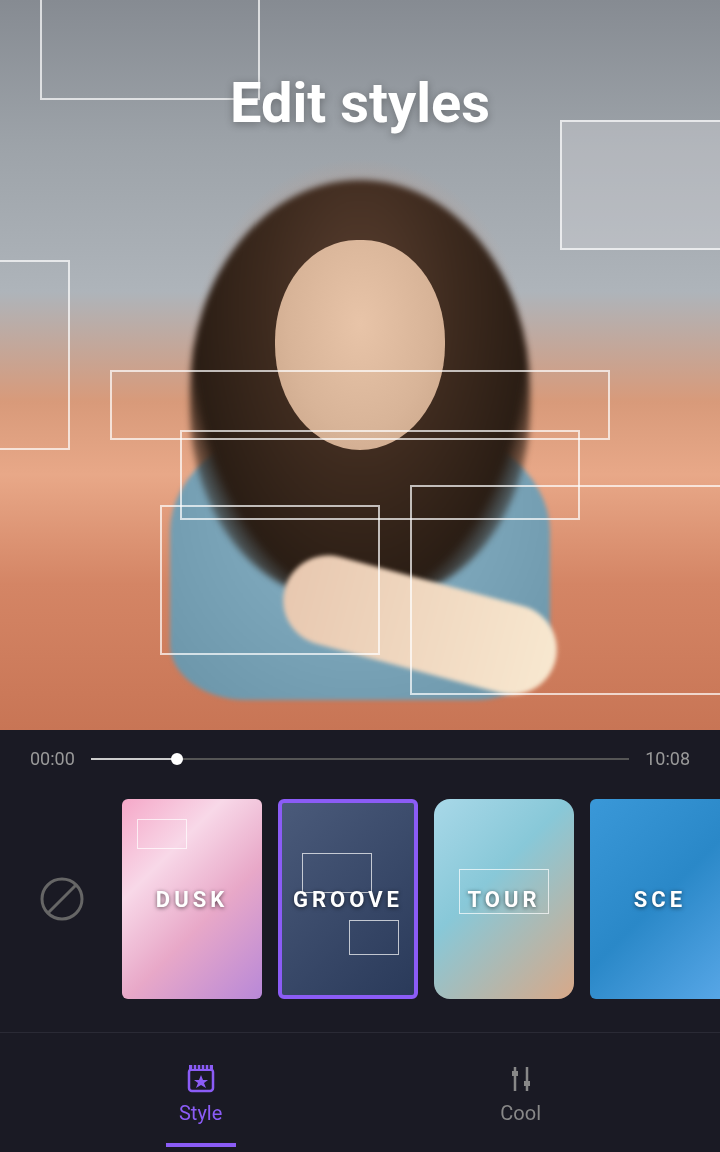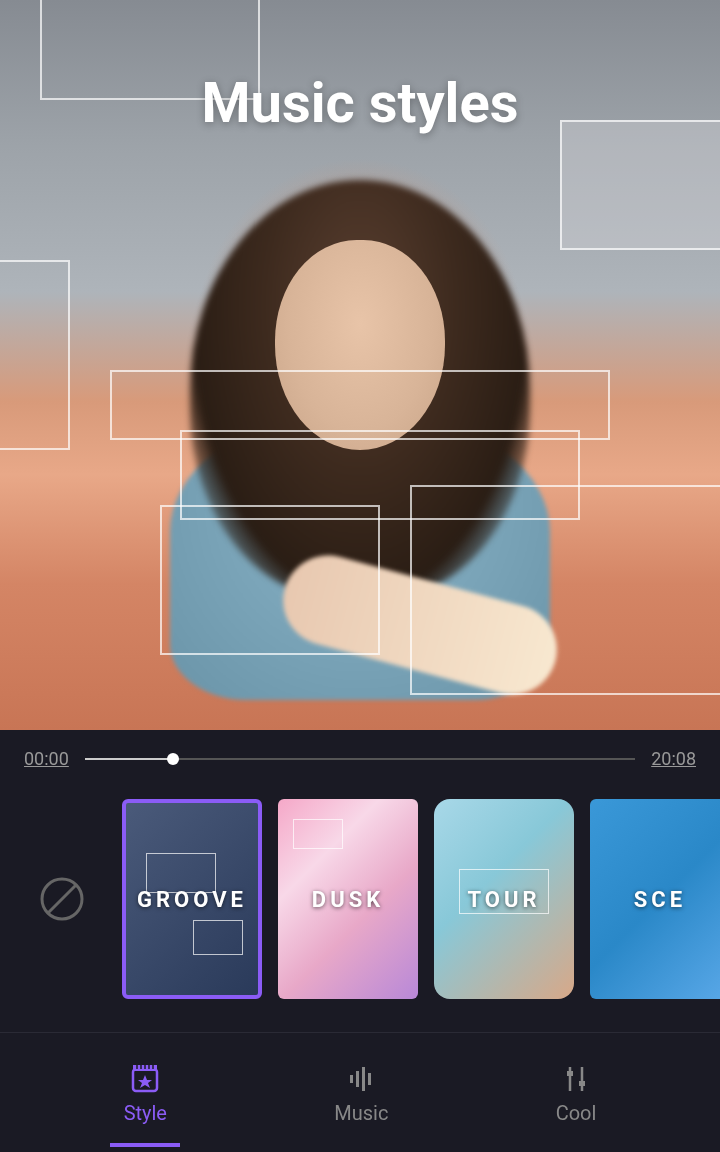--- a/index.html
+++ b/index.html
@@ -96,27 +96,26 @@
 
 .f1 { top: -20px; left: 40px; width: 220px; height: 120px; }
 .f2 { top: 120px; right: -20px; width: 180px; height: 130px; background: rgba(210,210,215,0.4); }
 .f3 { top: 260px; left: -30px; width: 100px; height: 190px; }
 .f4 { top: 370px; left: 110px; width: 500px; height: 70px; }
 .f5 { top: 430px; left: 180px; width: 400px; height: 90px; }
 .f6 { top: 505px; left: 160px; width: 220px; height: 150px; }
 .f7 { top: 485px; right: -10px; width: 320px; height: 210px; }
 
 .timeline {
-  padding: 18px 24px 10px;
+  padding: 18px 30px 10px;
   display: flex;
   align-items: center;
   gap: 16px;
   color: #999;
   font-size: 18px;
-  text-decoration: underline;
 }
 
 .track {
   flex: 1;
   height: 2px;
   background: #555;
   position: relative;
 }
 
 .progress-fill {
@@ -249,49 +248,49 @@
   <div class="arm"></div>
 
   <div class="frame f1"></div>
   <div class="frame f2"></div>
   <div class="frame f3"></div>
   <div class="frame f4"></div>
   <div class="frame f5"></div>
   <div class="frame f6"></div>
   <div class="frame f7"></div>
 
-  <div class="title-text">Music styles</div>
+  <div class="title-text">Edit styles</div>
 </div>
 
 <div class="timeline">
   <span>00:00</span>
   <div class="track">
     <div class="progress-fill"></div>
     <div class="playhead"></div>
   </div>
-  <span>20:08</span>
+  <span>10:08</span>
 </div>
 
 <div class="styles-row">
   <div class="none-btn">
     <svg width="48" height="48" viewBox="0 0 48 48">
       <circle cx="24" cy="24" r="20" fill="none" stroke="#666" stroke-width="3"></circle>
       <line x1="10" y1="38" x2="38" y2="10" stroke="#666" stroke-width="3"></line>
     </svg>
   </div>
 
+  <div class="style-card card-dusk">
+    <div class="card-deco" style="top:20px;left:15px;width:50px;height:30px;"></div>
+    <span class="style-label">DUSK</span>
+  </div>
+
   <div class="style-card card-groove selected">
     <div class="card-deco" style="top:50px;left:20px;width:70px;height:40px;"></div>
     <div class="card-deco" style="bottom:40px;right:15px;width:50px;height:35px;"></div>
     <span class="style-label">GROOVE</span>
-  </div>
-
-  <div class="style-card card-dusk">
-    <div class="card-deco" style="top:20px;left:15px;width:50px;height:30px;"></div>
-    <span class="style-label">DUSK</span>
   </div>
 
   <div class="style-card card-tour">
     <div class="card-deco" style="top:70px;left:25px;width:90px;height:45px;"></div>
     <span class="style-label">TOUR</span>
   </div>
 
   <div class="style-card card-scene">
     <span class="style-label">SCE</span>
   </div>
@@ -307,31 +306,20 @@
         <line x1="14" y1="4" x2="14" y2="8" stroke="#1a1a24" stroke-width="1.5"></line>
         <line x1="18" y1="4" x2="18" y2="8" stroke="#1a1a24" stroke-width="1.5"></line>
         <line x1="22" y1="4" x2="22" y2="8" stroke="#1a1a24" stroke-width="1.5"></line>
         <line x1="26" y1="4" x2="26" y2="8" stroke="#1a1a24" stroke-width="1.5"></line>
         <path d="M18 14 L20 19 L25 19 L21 22 L23 27 L18 24 L13 27 L15 22 L11 19 L16 19 Z" fill="#8b5cf6"></path>
       </svg>
     </div>
     <span>Style</span>
   </div>
 
-  <div class="tab">
-    <div class="tab-icon">
-      <svg width="36" height="36" viewBox="0 0 36 36">
-        <rect x="7" y="14" width="3" height="8" fill="#888"></rect>
-        <rect x="13" y="10" width="3" height="16" fill="#888"></rect>
-        <rect x="19" y="6" width="3" height="24" fill="#888"></rect>
-        <rect x="25" y="12" width="3" height="12" fill="#888"></rect>
-      </svg>
-    </div>
-    <span>Music</span>
-  </div>
 
   <div class="tab">
     <div class="tab-icon">
       <svg width="36" height="36" viewBox="0 0 36 36">
         <line x1="12" y1="6" x2="12" y2="30" stroke="#888" stroke-width="2.5"></line>
         <line x1="24" y1="6" x2="24" y2="30" stroke="#888" stroke-width="2.5"></line>
         <rect x="9" y="10" width="6" height="5" fill="#888"></rect>
         <rect x="21" y="20" width="6" height="5" fill="#888"></rect>
       </svg>
     </div>

